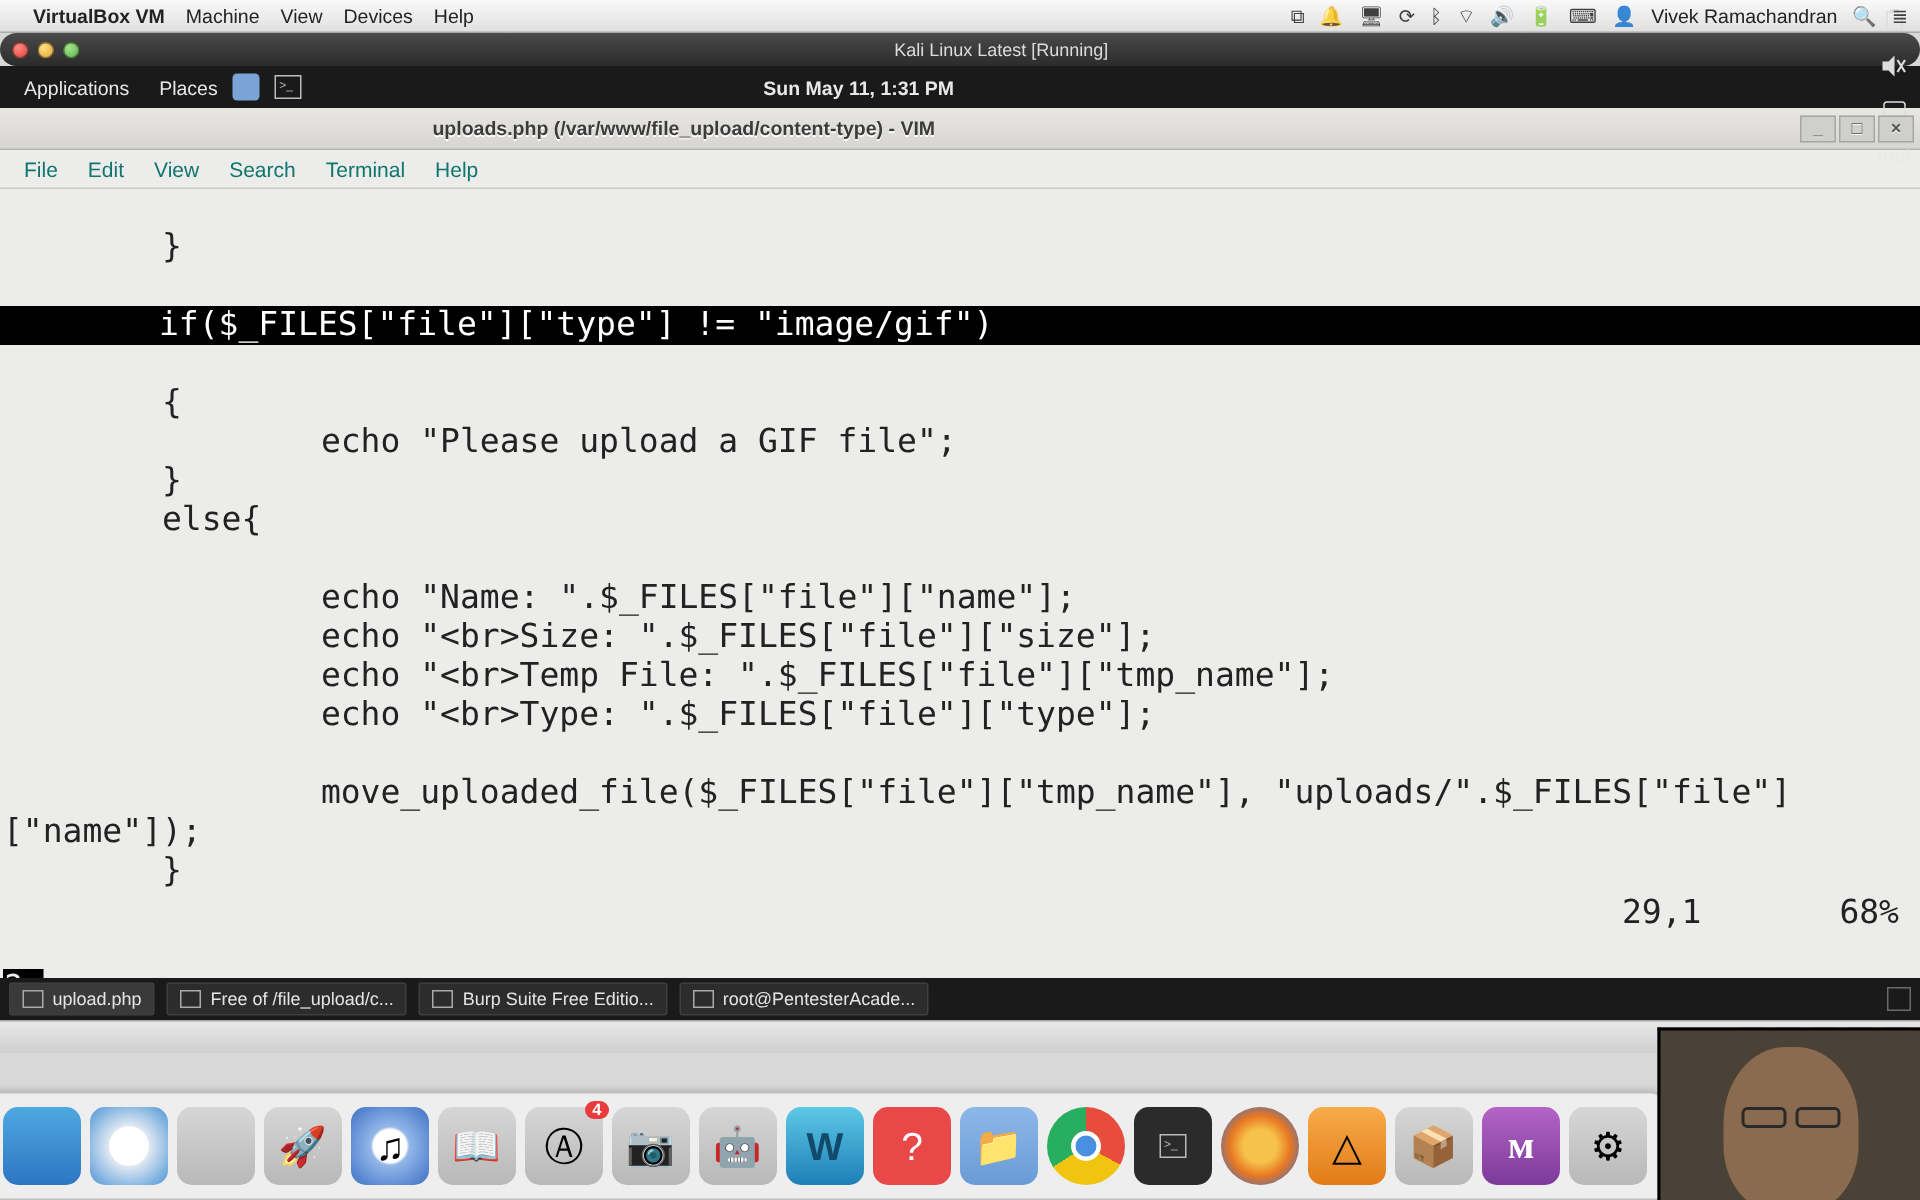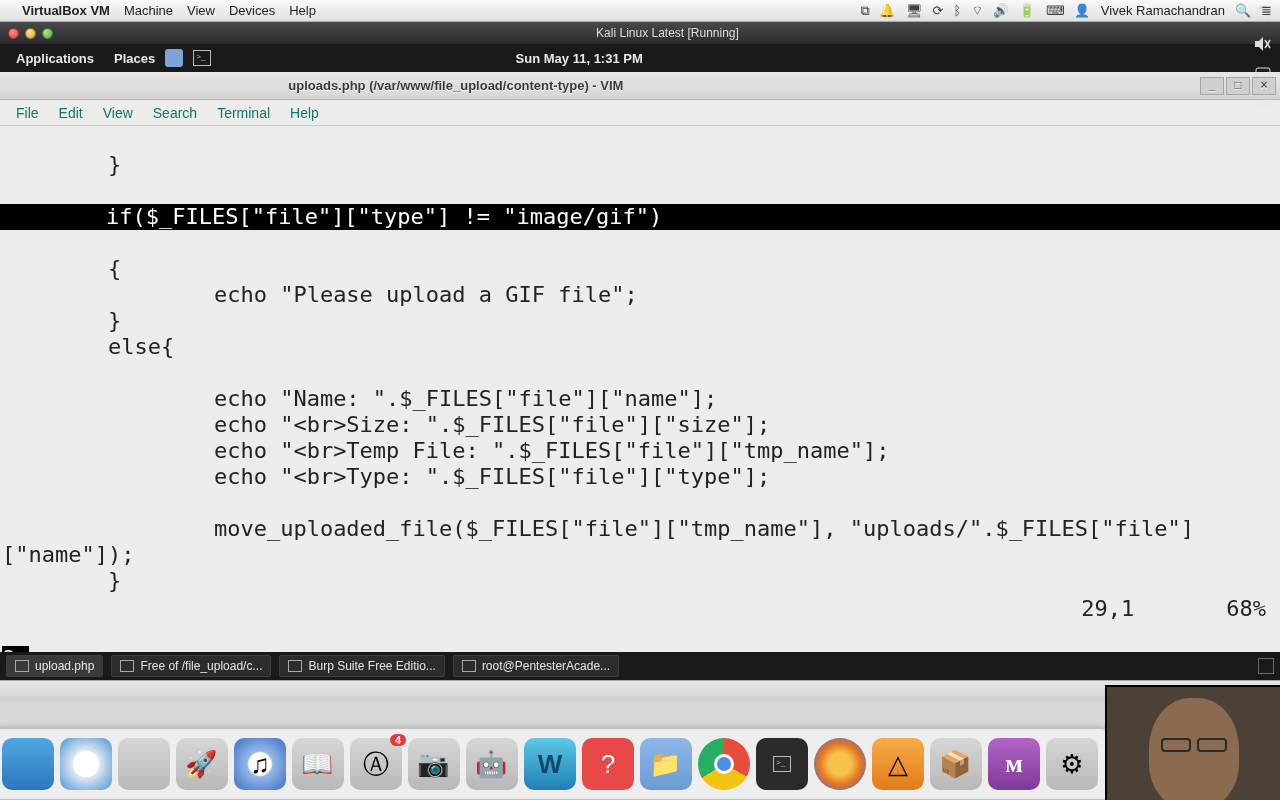--- a/index.html
+++ b/index.html
@@ -31,39 +31,40 @@
 
 
 .vm-titlebar {
   height: 22px;
   background: linear-gradient(#4a4a4a, #2b2b2b);
   display: flex;
   align-items: center;
   color: #ddd;
   font-size: 12px;
   padding: 0 8px;
+  border-radius: 11px;
 }
 .traffic { display: flex; gap: 6px; margin-right: 10px; }
 .traffic .dot { width: 11px; height: 11px; border-radius: 50%; border: 1px solid rgba(0,0,0,.4); }
 .dot.red { background: radial-gradient(circle at 35% 30%, #ff8b82, #e0443e); }
 .dot.yel { background: radial-gradient(circle at 35% 30%, #ffe083, #e5a83a); }
 .dot.grn { background: radial-gradient(circle at 35% 30%, #a8e28e, #59b647); }
 .vm-titlebar .center { margin: 0 auto; }
 
 
 .gnome-bar {
   height: 28px;
   background: #1a1a1a;
   display: flex;
   align-items: center;
   color: #e8e8e8;
   font-size: 13px;
   padding: 0 6px;
 }
-.gnome-bar .gspan { padding: 0 10px; font-weight: 700; }
+.gnome-bar .gspan { padding: 0 10px; font-weight: 400; }
 .gnome-bar .center { margin: 0 auto; font-weight: 600; }
 .gnome-bar .right { margin-left: auto; display: flex; align-items: center; gap: 14px; flex-direction: column; }
 .kali-logo { width:18px; height:18px; background:#7aa3d6; border-radius:3px; display:inline-block; }
 .term-icon { width:18px; height:16px; border:1px solid #bbb; display:inline-block; position:relative;}
 .term-icon:before{content:">_"; font-size:8px; color:#bbb; position:absolute; left:2px; top:1px;}
 .gnome-bar svg { display:block; }
 
 
 .win-title {
   height: 28px;

